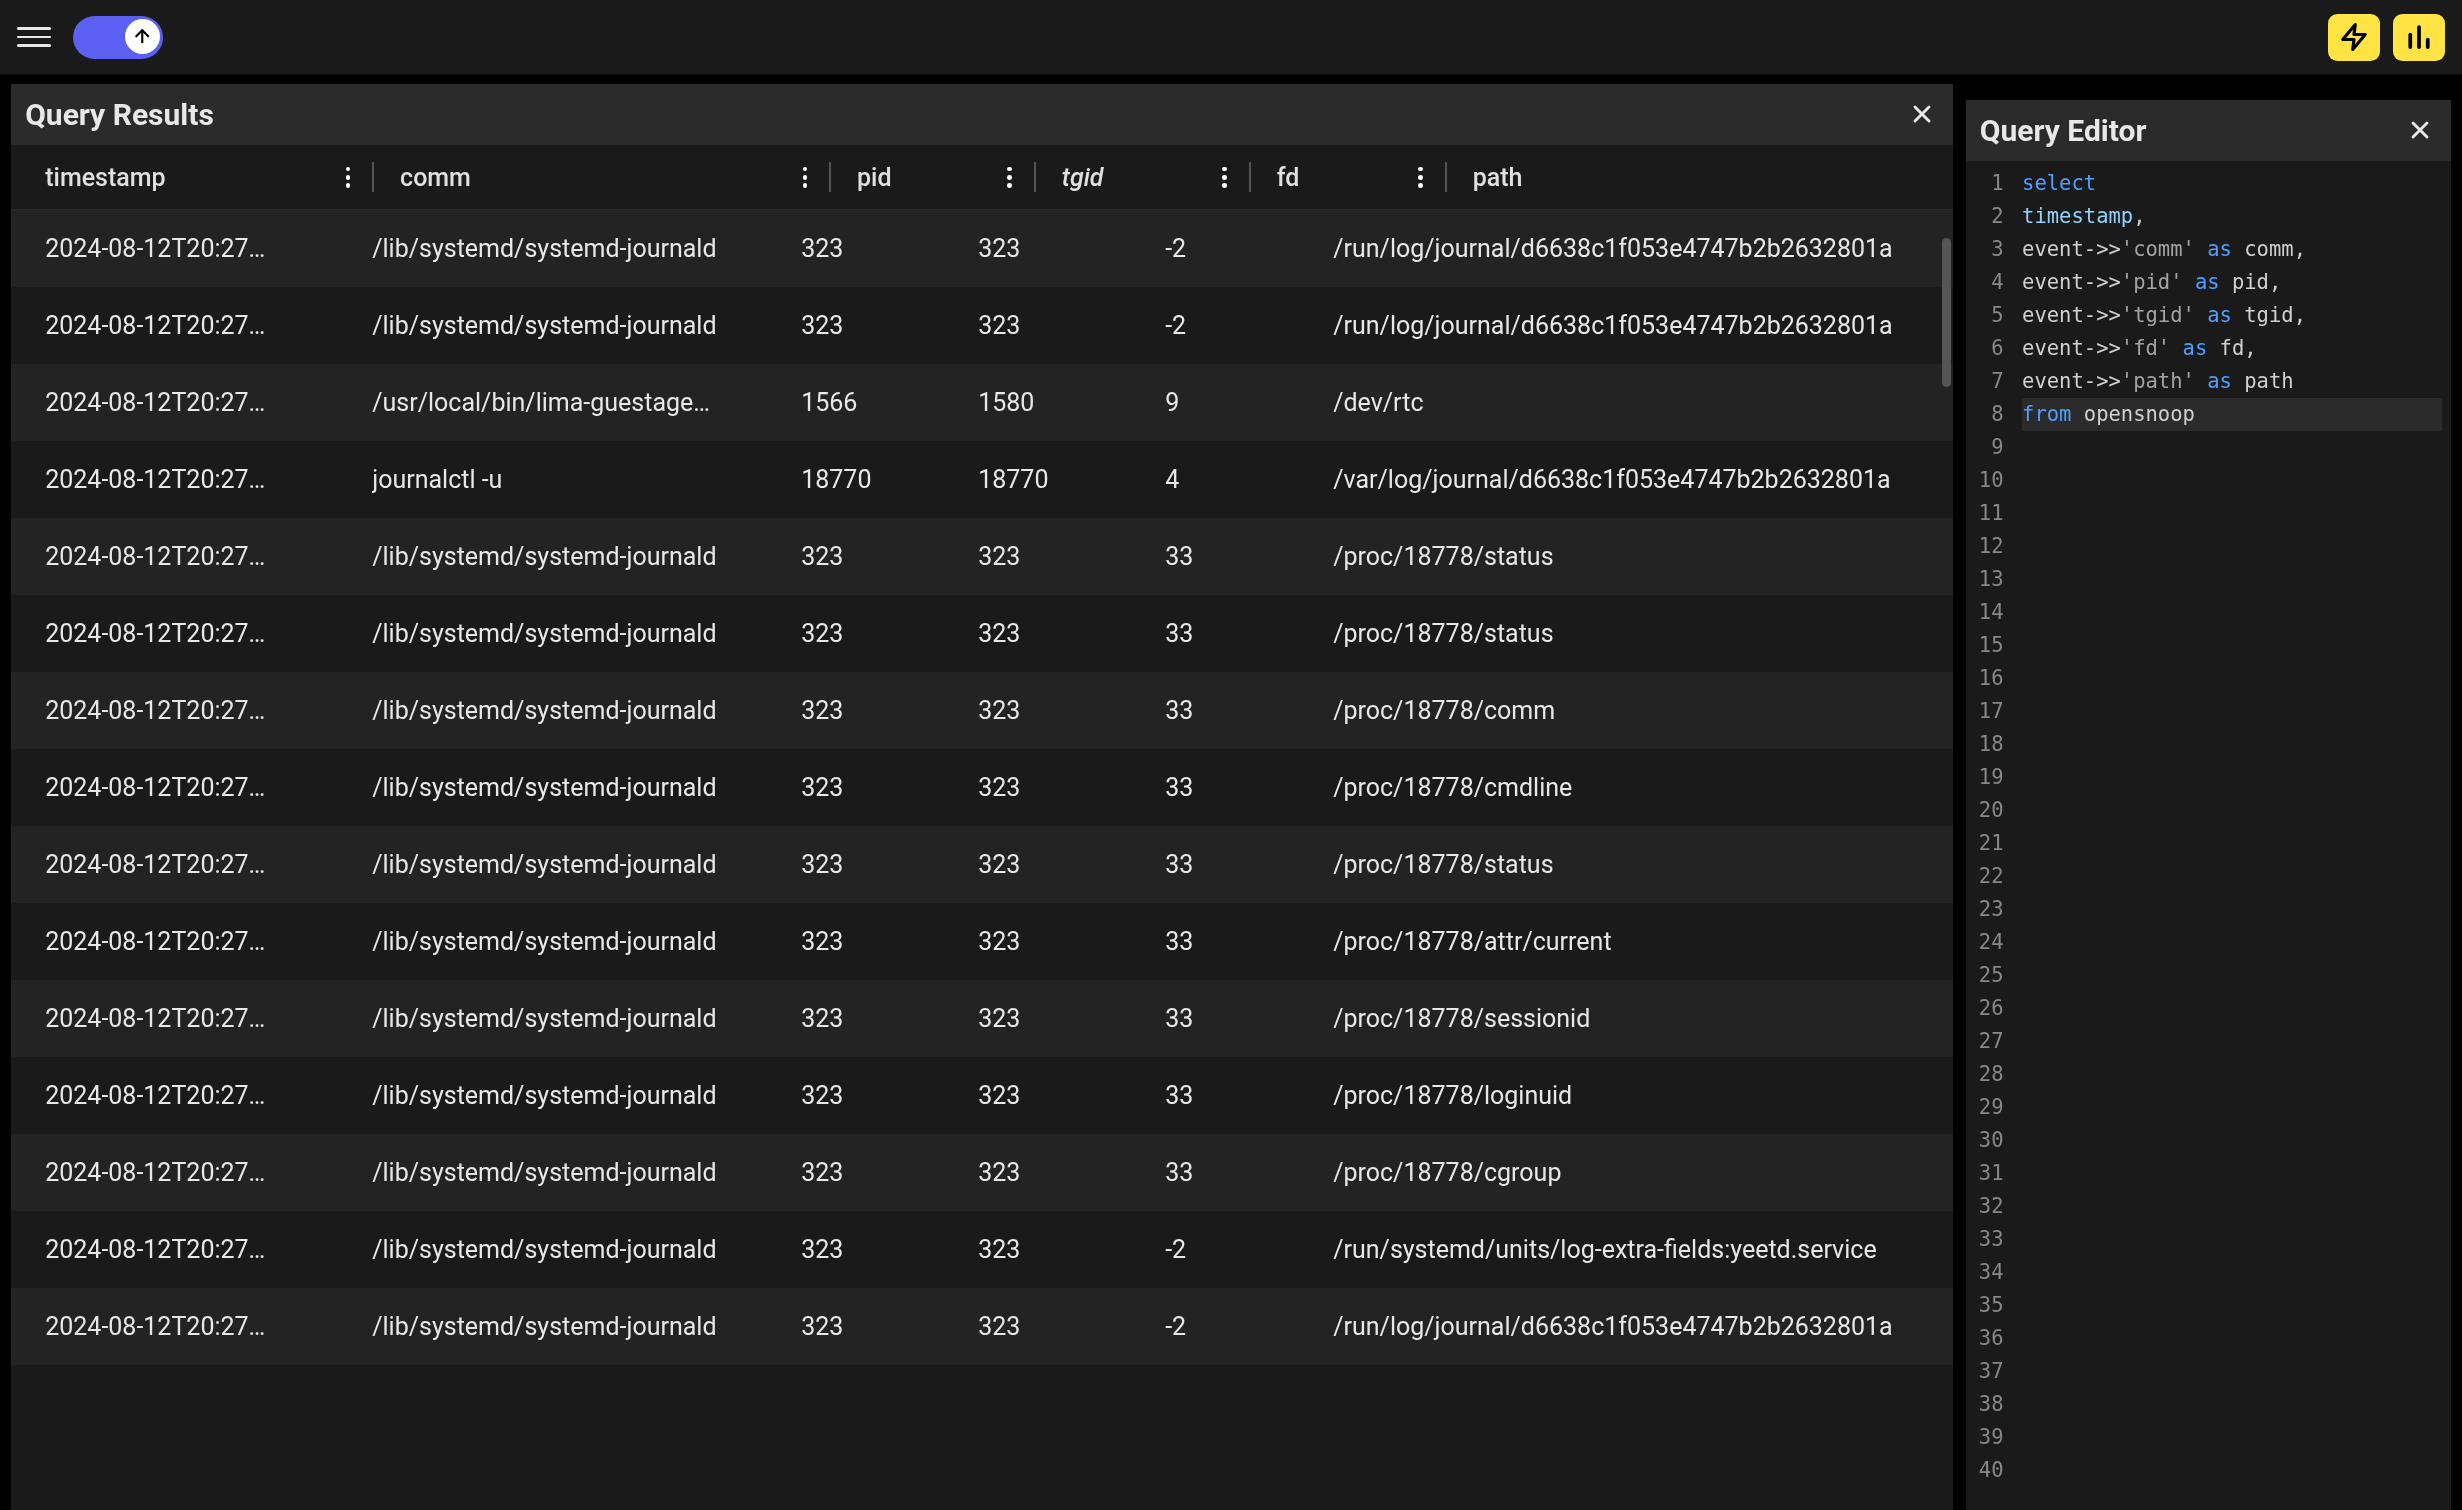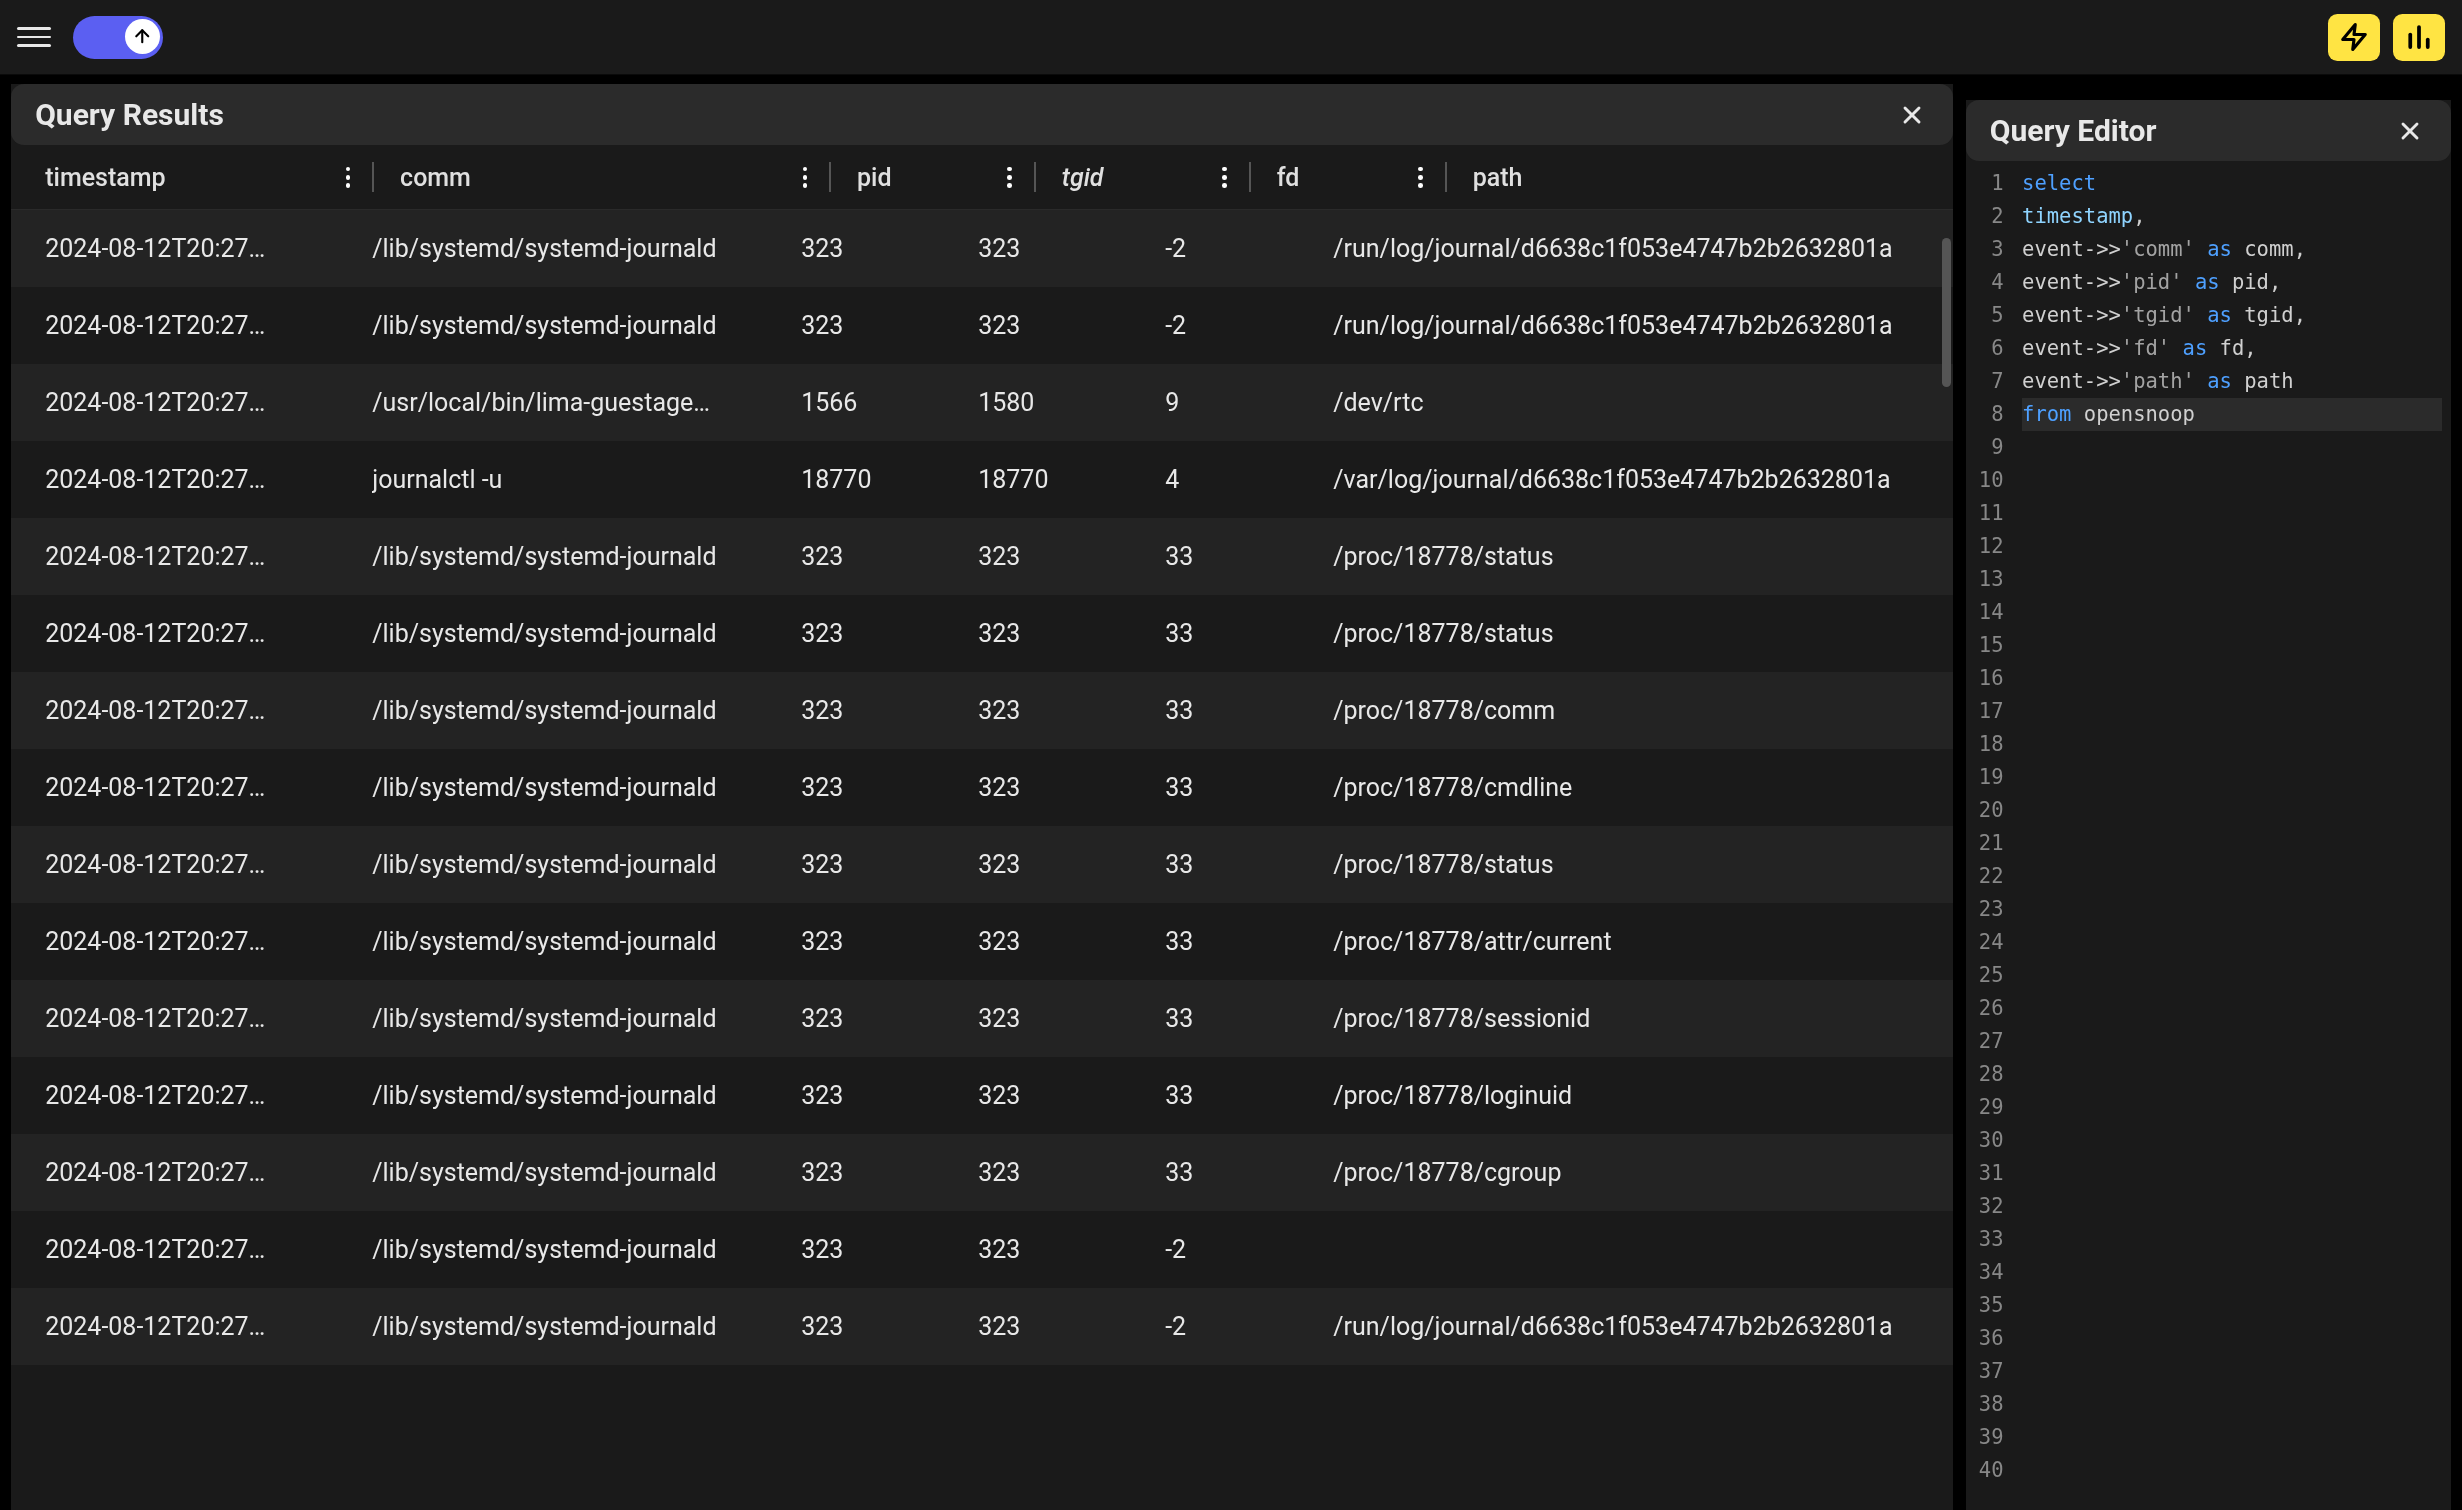--- a/index.html
+++ b/index.html
@@ -59,25 +59,24 @@
     .panel {
       background: #1a1a1a;
       display: flex;
       flex-direction: column;
       overflow: hidden;
     }
     .panel.results { flex: 1 1 80%; min-width: 0; }
     .panel.editor { width: 485px; flex-shrink: 0; margin-top: 16px; }
     .panel-header {
       display: flex;
-      align-items: flex-end;
+      align-items: flex-start;
       justify-content: space-between;
-      padding: 13px 24px;
+      padding: 13px 14px;
       background: #2b2b2b;
-      border-radius: 13px;
     }
     .panel-title { font-size: 30px; font-weight: 700; color: #e8e8e8; }
     .close-btn {
       width: 34px; height: 34px;
       cursor: pointer;
       display: flex; align-items: center; justify-content: center;
     }
     .table-wrap { overflow: auto; flex: 1; }
     .col-headers {
       display: flex;
@@ -359,20 +358,21 @@
             <div class="cell tgid">323</div>
             <div class="cell fd">33</div>
             <div class="cell path">/proc/18778/cgroup</div>
           </div>
           <div class="data-row">
             <div class="cell timestamp">2024-08-12T20:27…</div>
             <div class="cell comm">/lib/systemd/systemd-journald</div>
             <div class="cell pid">323</div>
             <div class="cell tgid">323</div>
             <div class="cell fd">-2</div>
+            <div class="cell path">/run/systemd/units/log-extra-fields:yeetd.service</div>
           </div>
           <div class="data-row">
             <div class="cell timestamp">2024-08-12T20:27…</div>
             <div class="cell comm">/lib/systemd/systemd-journald</div>
             <div class="cell pid">323</div>
             <div class="cell tgid">323</div>
             <div class="cell fd">-2</div>
             <div class="cell path">/run/log/journal/d6638c1f053e4747b2b2632801a</div>
           </div>
         </div>

